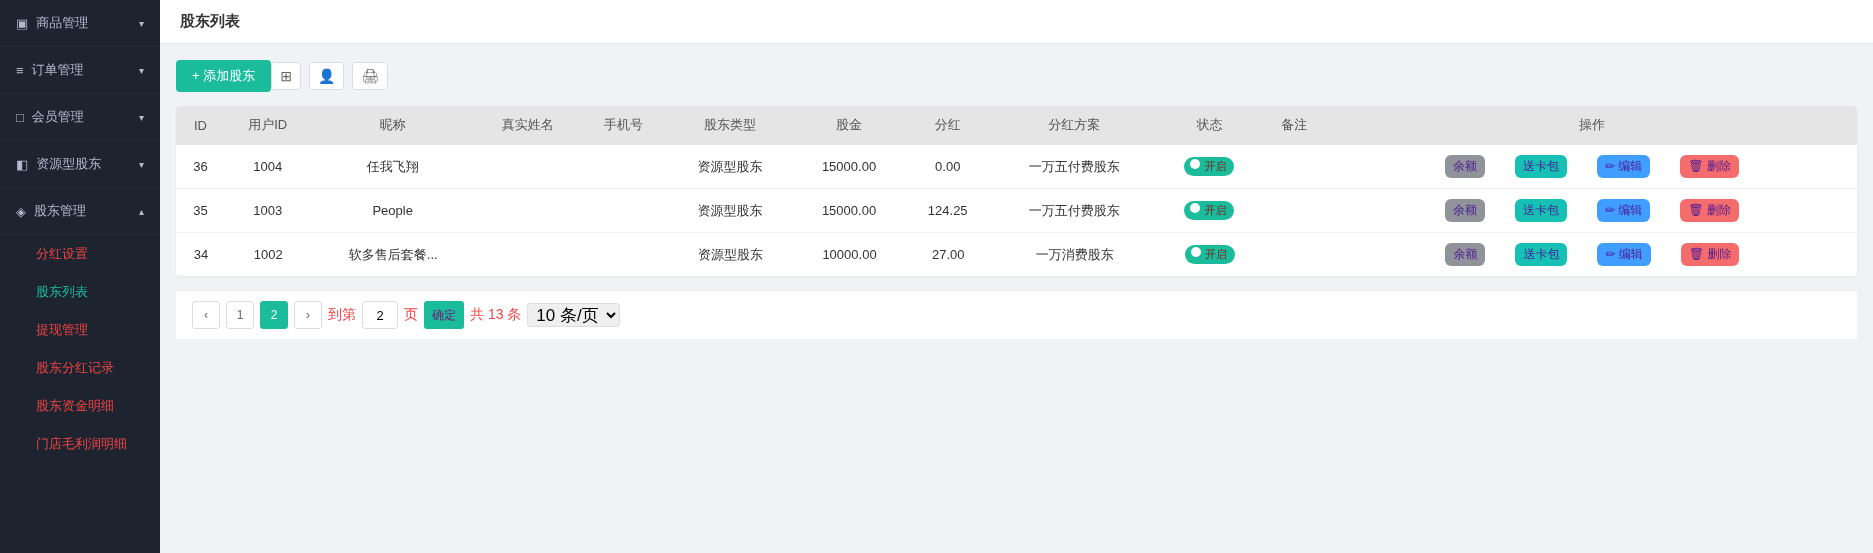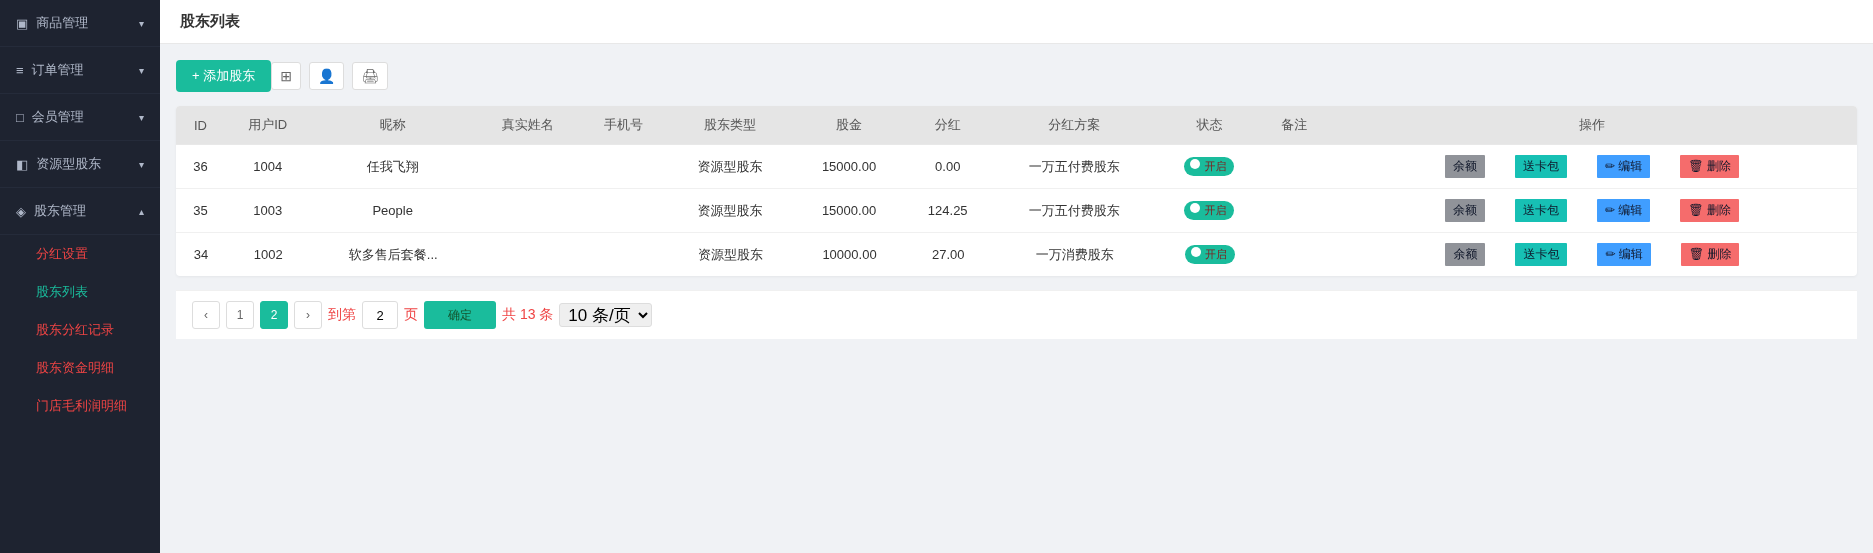--- a/index.html
+++ b/index.html
@@ -136,25 +136,25 @@
       width: 10px;
       height: 10px;
       background: #fff;
       border-radius: 50%;
       display: inline-block;
     }
 
     .action-btn {
       display: inline-block;
       padding: 3px 8px;
-      border-radius: 1px;
+      border-radius: 6px;
       font-size: 12px;
       cursor: pointer;
       border: none;
-      color: #0f172a;
+      color: #4c1d95;
       margin: 0 15px;
     }
     .btn-gray { background: #909399; }
     .btn-cyan { background: #17c0b4; }
     .btn-blue { background: #409eff; }
     .btn-red { background: #f56c6c; }
 
     
     .pagination {
       display: flex;
@@ -184,23 +184,23 @@
       width: 36px;
       height: 28px;
       border: 1px solid #ddd;
       border-radius: 3px;
       text-align: center;
       font-size: 13px;
       outline: none;
     }
     .page-confirm {
       height: 28px;
-      padding: 0 24px;
+      padding: 0 8px;
       background: #1abc9c;
-      color: #14532d;
+      color: #701a75;
       border: none;
       border-radius: 3px;
       cursor: pointer;
       font-size: 12px;
     }
     .page-text { color: #ef4444; font-size: 14px; }
     .per-page-select {
       height: 24px;
       border: 1px solid #ddd;
       border-radius: 3px;
@@ -251,20 +251,23 @@
       <span>股东管理</span>
     </div>
     <span class="arrow">▴</span>
   </div>
 
   <div class="sidebar-sub-item">
     <span>分红设置</span>
   </div>
   <div class="sidebar-sub-item active">
     <span>股东列表</span>
+  </div>
+  <div class="sidebar-sub-item">
+    <span>提现管理</span>
   </div>
   <div class="sidebar-sub-item">
     <span>股东分红记录</span>
   </div>
   <div class="sidebar-sub-item">
     <span>股东资金明细</span>
   </div>
   <div class="sidebar-sub-item">
     <span>门店毛利润明细</span>
   </div>

